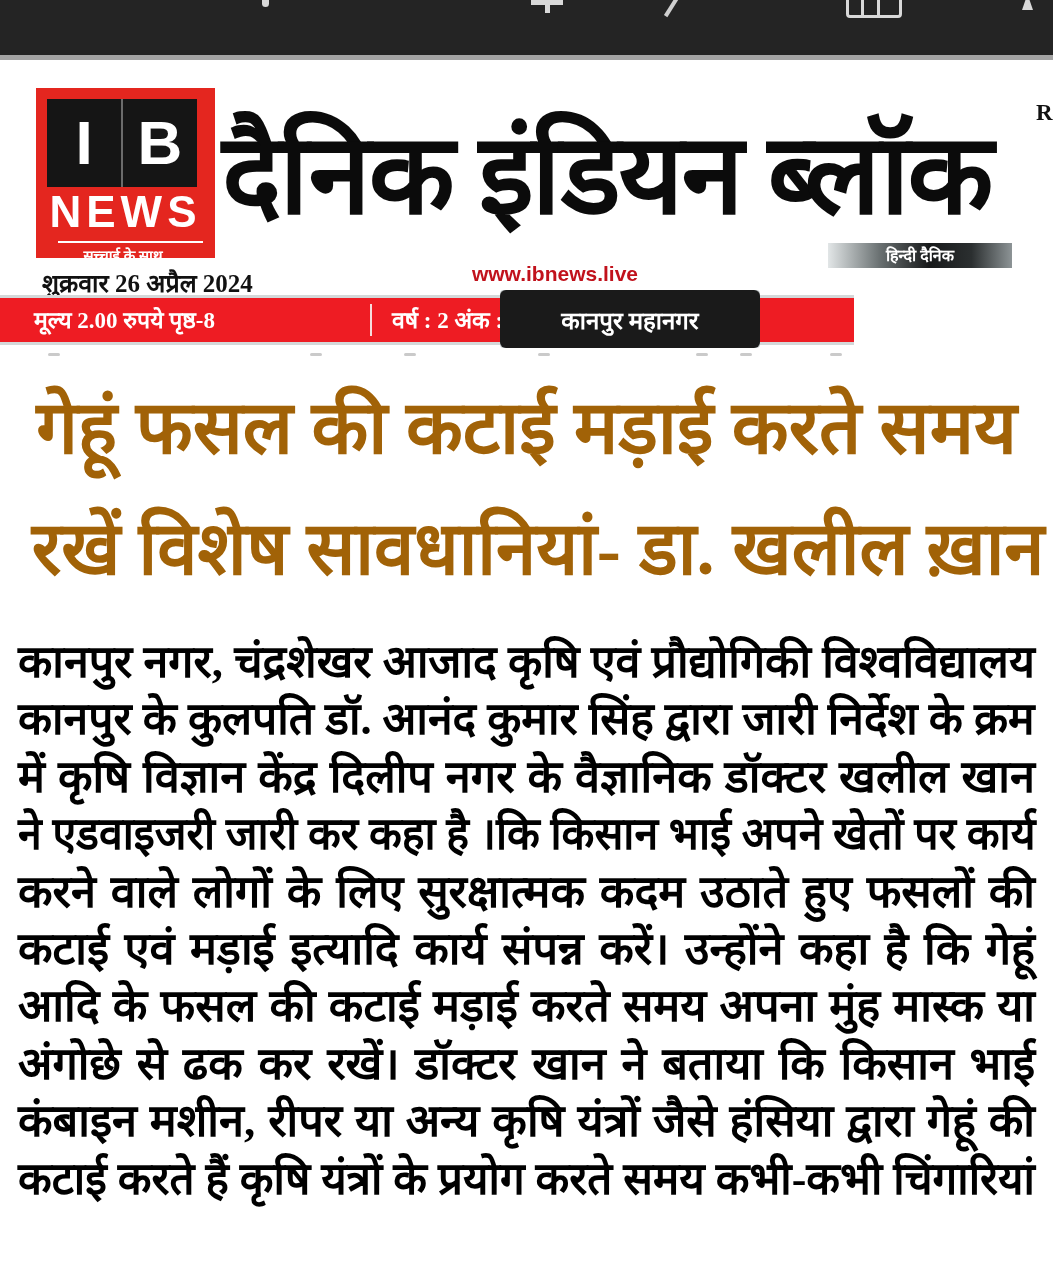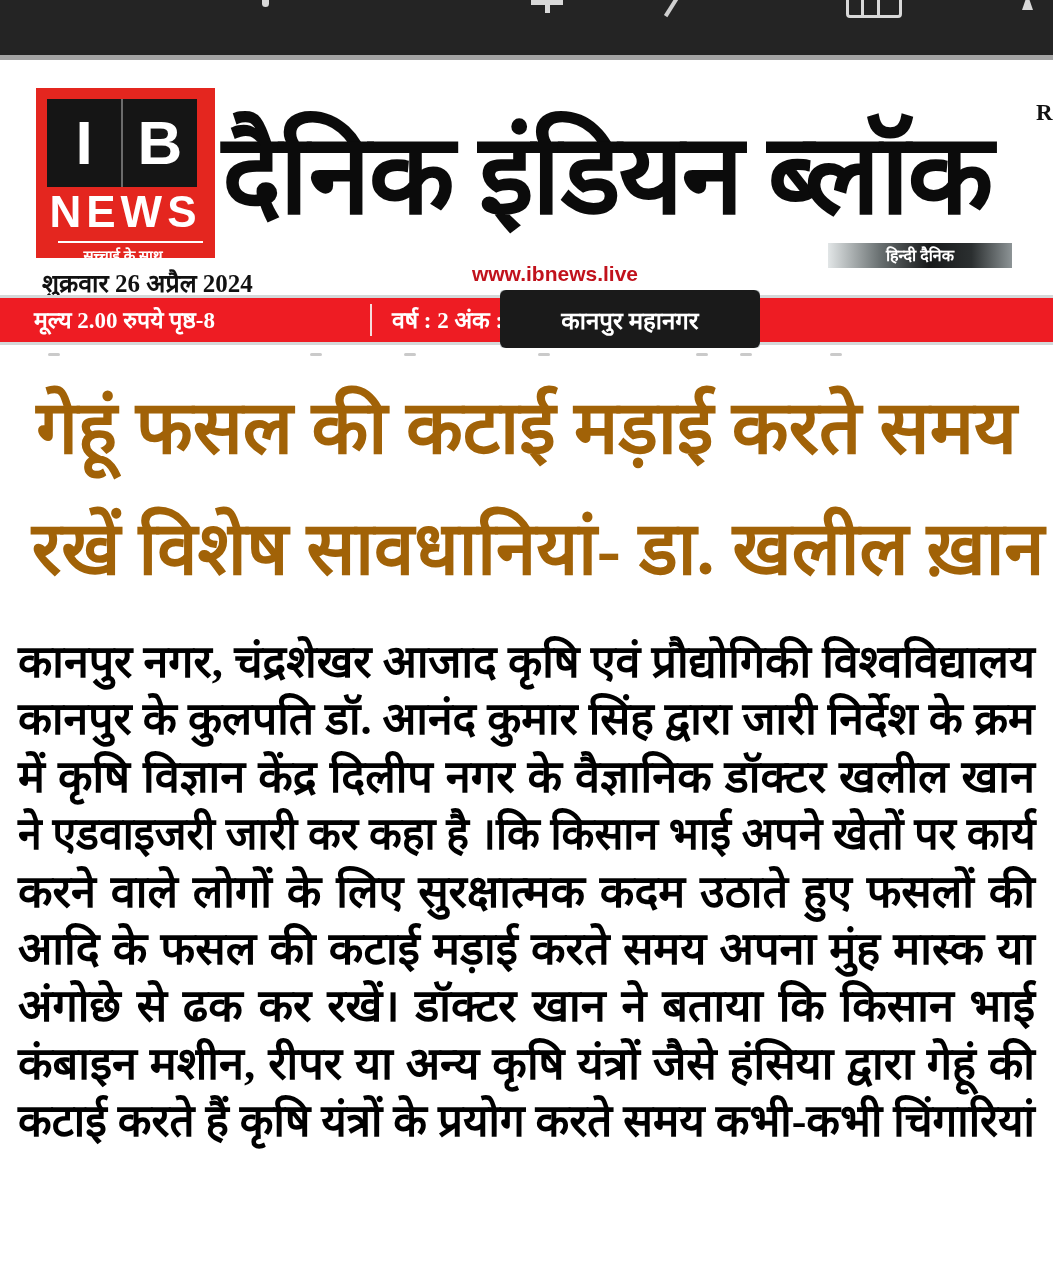--- a/index.html
+++ b/index.html
@@ -33,21 +33,21 @@
   .date{position:absolute;left:42px;top:205px;font-size:25px;font-weight:800;color:#111;white-space:nowrap;}
   .title{position:absolute;left:222px;top:40px;width:815px;height:150px;font-weight:900;color:#0b0b0b;
         font-size:112px;line-height:150px;white-space:nowrap;letter-spacing:-2px;}
   .partial-r{position:absolute;left:1036px;top:40px;font-size:23px;font-weight:700;color:#111;}
   .edition-tag{position:absolute;left:828px;top:183px;width:184px;height:25px;line-height:25px;text-align:center;
         color:#fff;font-size:16px;font-weight:700;
         background:linear-gradient(90deg,#e2e6e7 0%,#6a7172 28%,#17191a 55%,#2b2f30 78%,#8d9496 100%);}
   .website{position:absolute;left:370px;top:202px;width:370px;text-align:center;color:#c1121c;
         font-family:"Liberation Sans",sans-serif;font-size:21px;font-weight:800;}
   
-  .infobar{position:absolute;left:0;top:238px;width:1053px;height:44px;background:#ee1c23;
+  .infobar{position:absolute;left:0;top:238px;width:854px;height:44px;background:#ee1c23;
         box-shadow:0 -3px 0 #d4d8d9, 0 3px 0 #d4d8d9;}
   .infobar .price{position:absolute;left:34px;top:0;height:44px;line-height:46px;color:#fff;
         font-size:23px;font-weight:700;white-space:nowrap;}
   .infobar .divider{position:absolute;left:370px;top:6px;width:2px;height:32px;background:#f6dcdc;}
   .infobar .issue{position:absolute;left:392px;top:0;height:44px;line-height:46px;color:#fff;
         font-size:23px;font-weight:700;white-space:nowrap;}
   .citybox{position:absolute;left:500px;top:-8px;width:260px;height:58px;background:#b9bfc0;
         border-radius:4px;padding:0;box-sizing:border-box;}
   .citybox .inner{width:100%;height:100%;background:#1a1a1a;border-radius:6px;display:flex;
         align-items:center;justify-content:center;color:#fff;font-size:24px;font-weight:700;}
@@ -121,20 +121,21 @@
       <div class="hl">गेहूं फसल की कटाई मड़ाई करते समय</div>
       <div class="hl" style="transform-origin: center center; transform: scaleX(0.976856);">रखें विशेष सावधानियां- डा. खलील ख़ान</div>
     </div>
 
     <div class="bodytext">
       <div class="bodyline" style="transform-origin: left center; transform: scaleX(0.993164);">कानपुर नगर, चंद्रशेखर आजाद कृषि एवं प्रौद्योगिकी विश्वविद्यालय</div>
       <div class="bodyline" style="transform-origin: left center; transform: scaleX(0.986421);">कानपुर के कुलपति डॉ. आनंद कुमार सिंह द्वारा जारी निर्देश के क्रम</div>
       <div class="bodyline">में कृषि विज्ञान केंद्र दिलीप नगर के  वैज्ञानिक डॉक्टर खलील खान</div>
       <div class="bodyline" style="transform-origin: left center; transform: scaleX(0.950467);">ने एडवाइजरी जारी कर कहा है ।कि किसान भाई अपने  खेतों पर कार्य</div>
       <div class="bodyline">करने वाले लोगों के लिए सुरक्षात्मक कदम उठाते हुए फसलों की</div>
+      <div class="bodyline">कटाई एवं मड़ाई इत्यादि कार्य संपन्न करें। उन्होंने कहा है कि गेहूं</div>
       <div class="bodyline">आदि के फसल की कटाई मड़ाई करते समय अपना मुंह मास्क या</div>
       <div class="bodyline">अंगोछे से ढक कर रखें।   डॉक्टर  खान ने बताया कि किसान भाई</div>
       <div class="bodyline">कंबाइन मशीन, रीपर या अन्य कृषि यंत्रों जैसे हंसिया द्वारा गेहूं की</div>
       <div class="bodyline" style="transform-origin: left center; transform: scaleX(0.976008);">कटाई करते हैं कृषि यंत्रों के प्रयोग करते समय कभी-कभी चिंगारियां</div>
     </div>
 
   </div>
 </div>
 
 </body></html>

